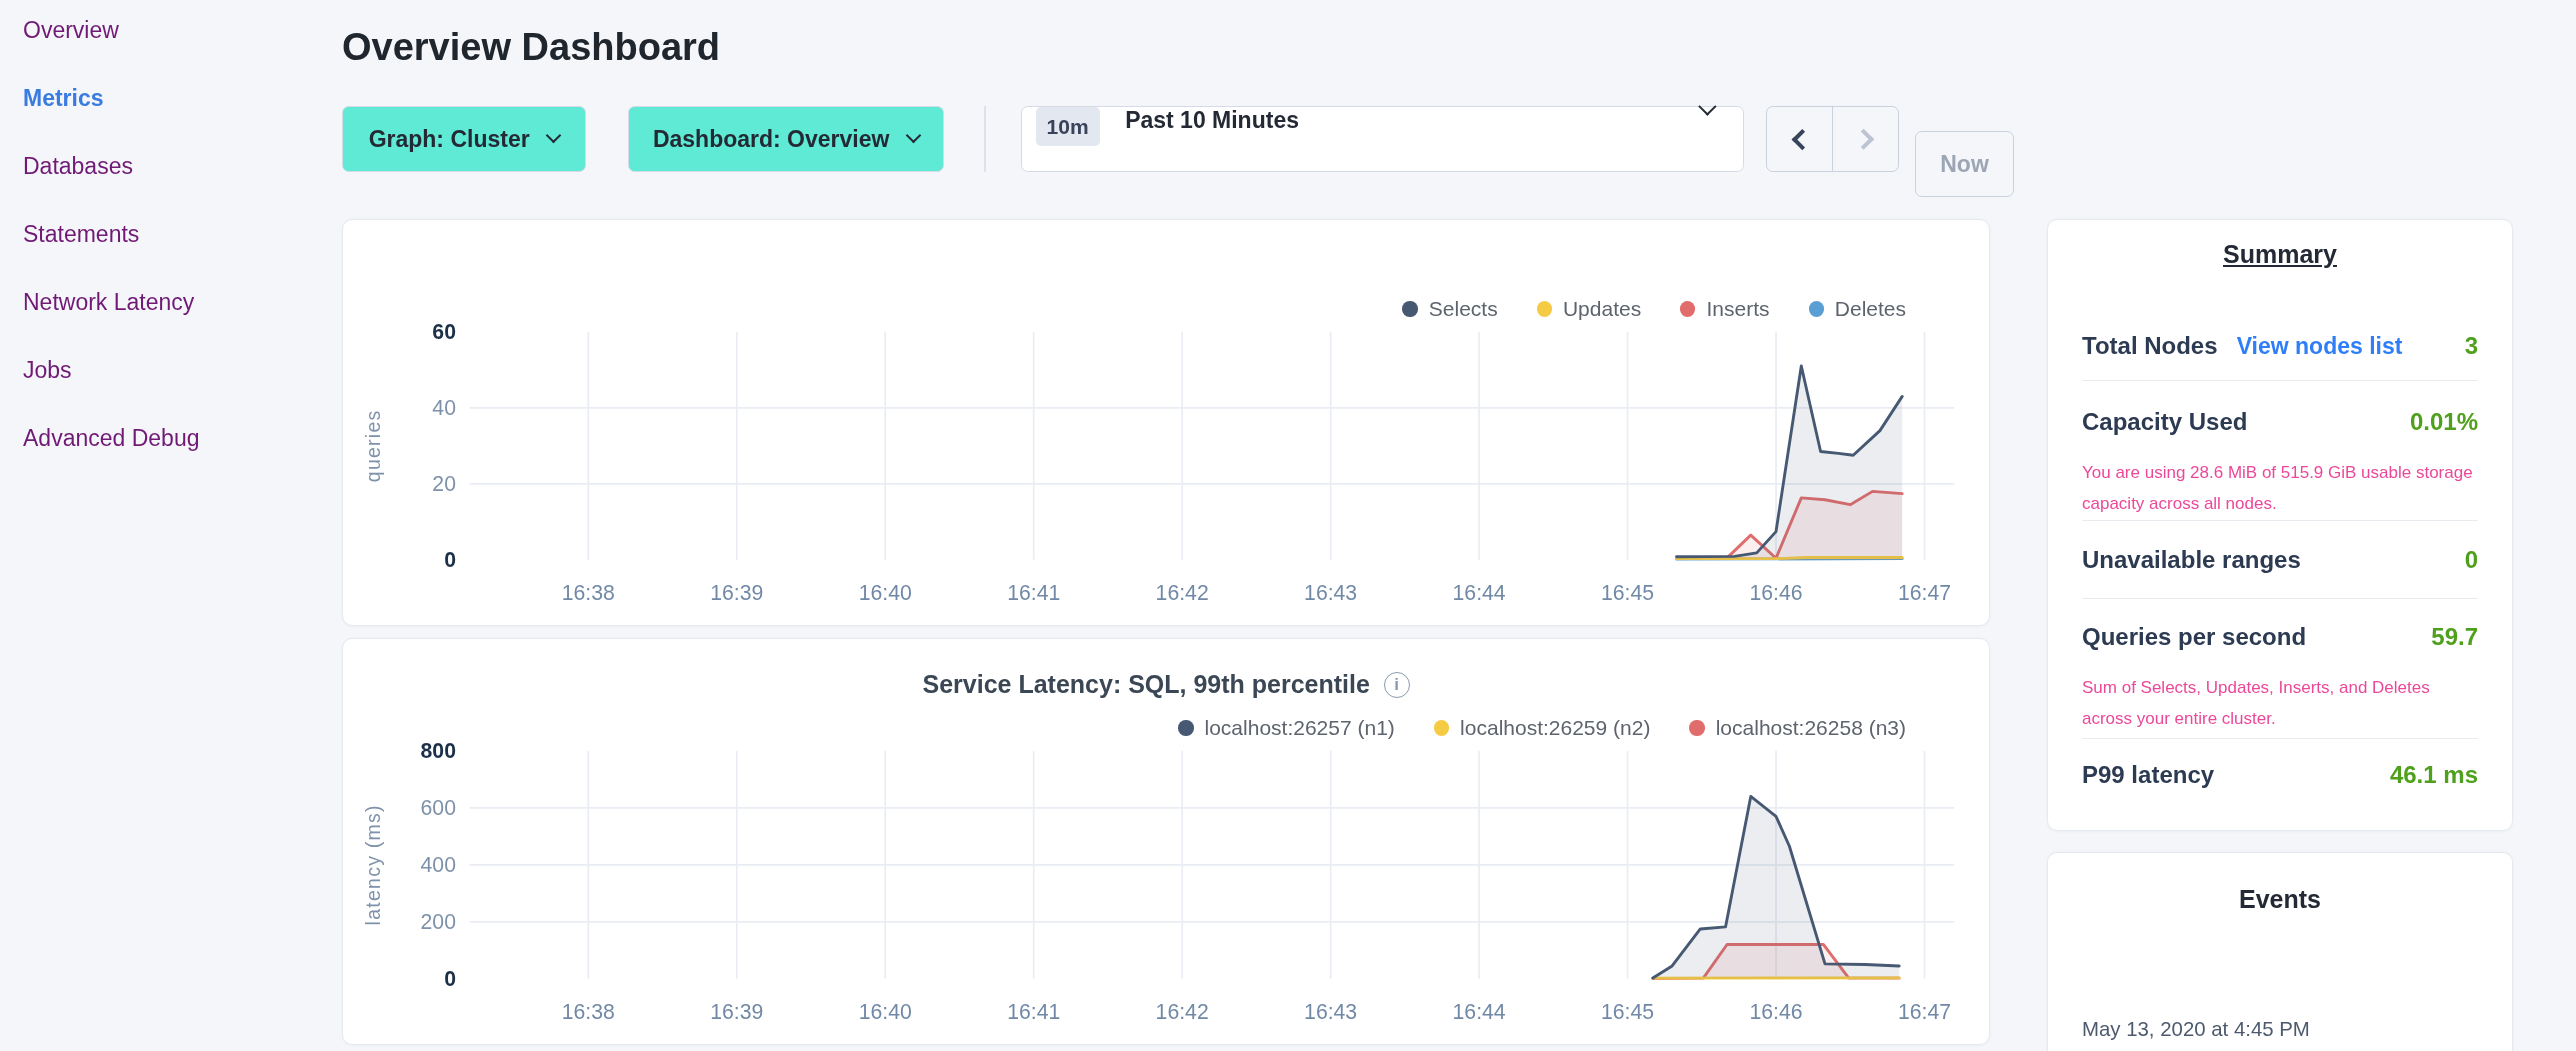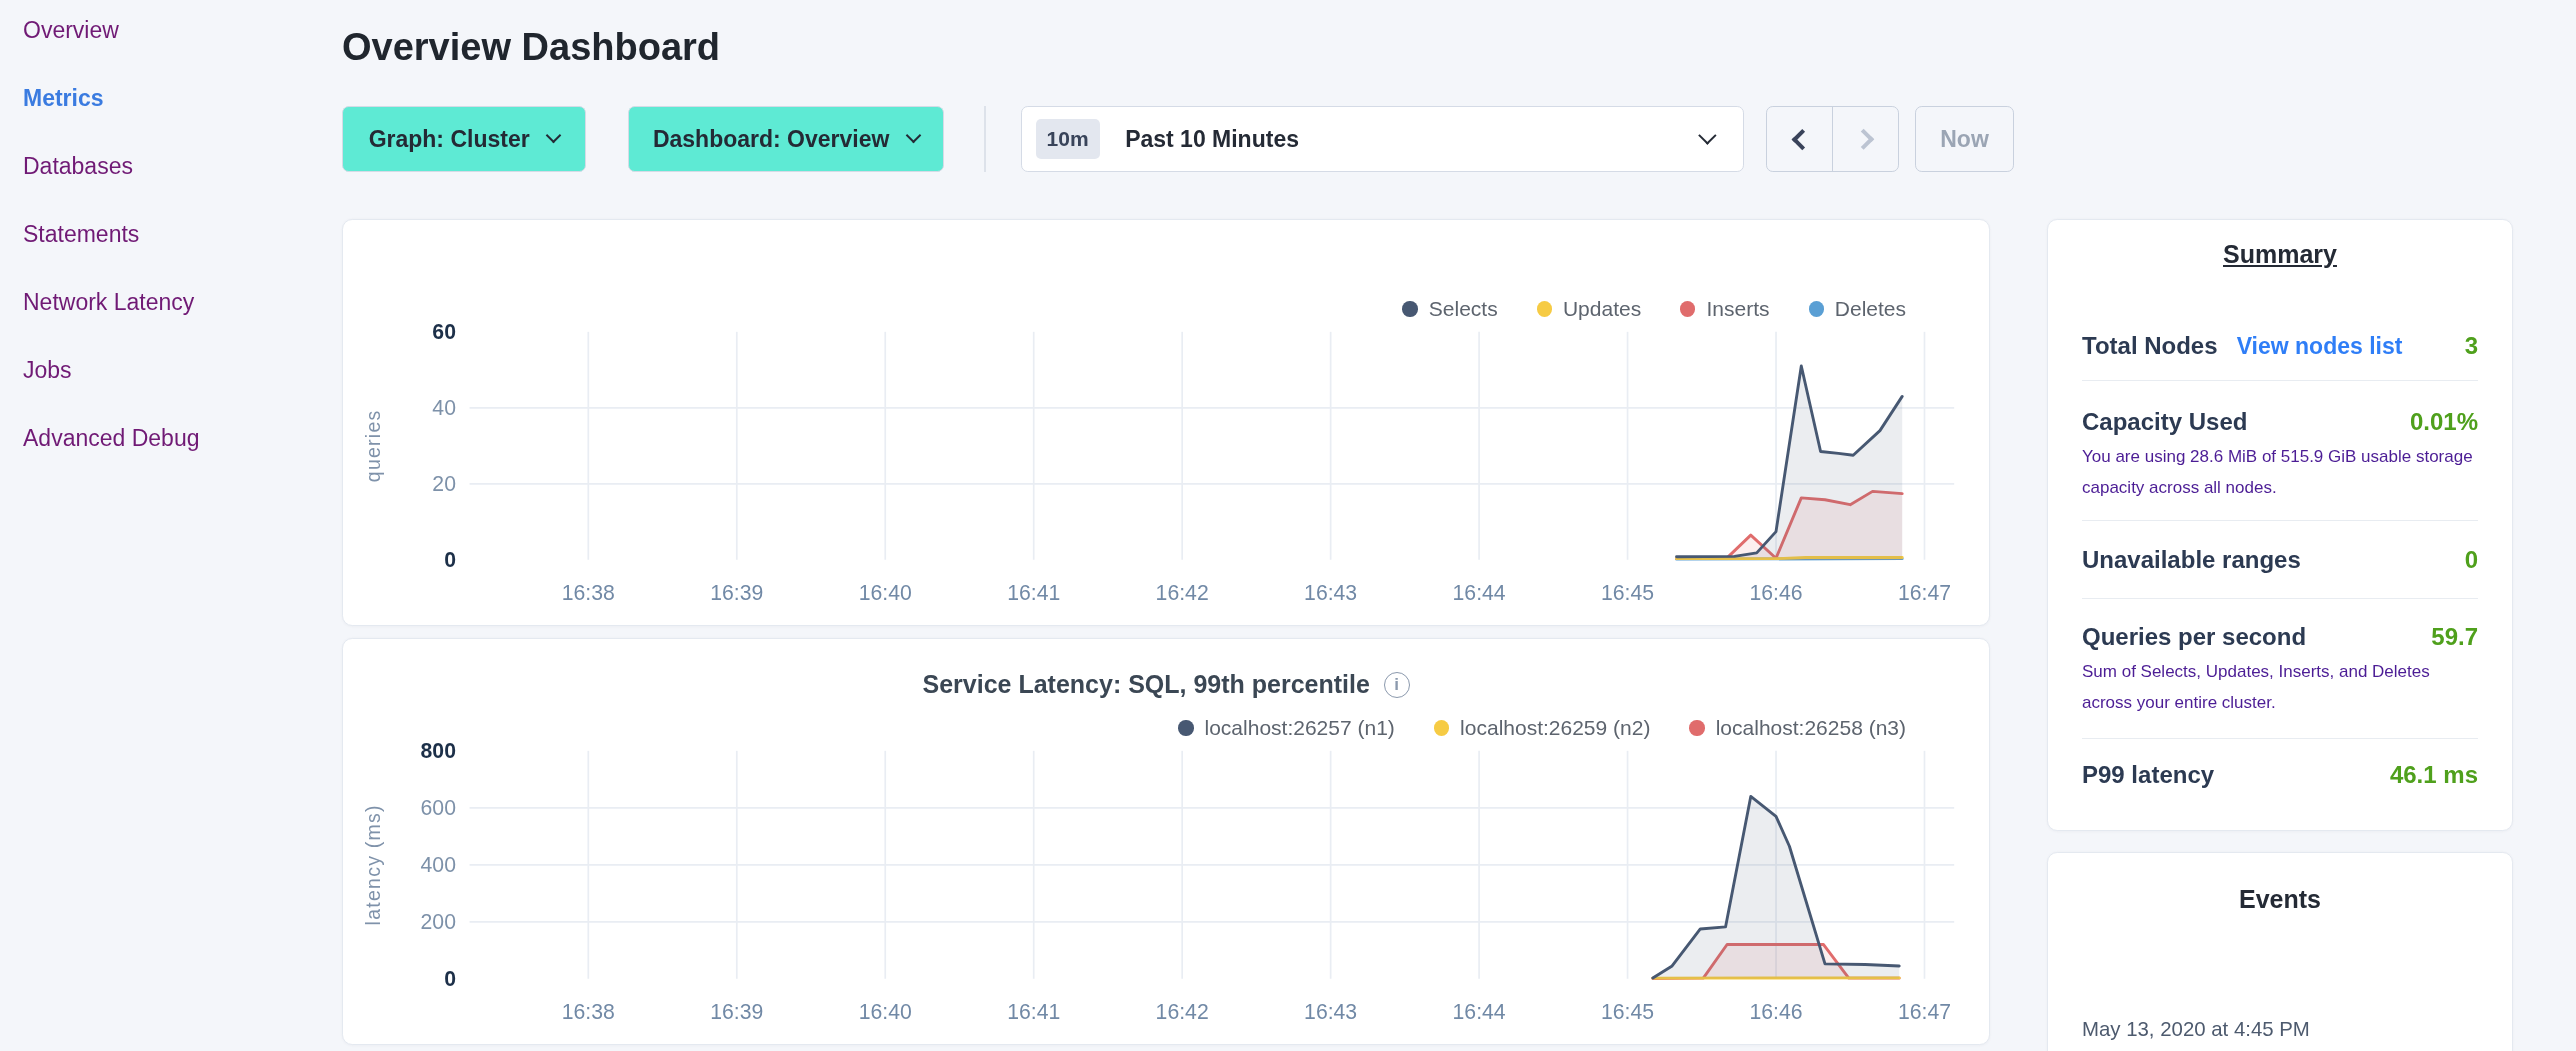--- a/index.html
+++ b/index.html
@@ -28,21 +28,21 @@
   .select-btn {
     background: #5eead4; border: 0.9px solid #d5dbe6; border-radius: 6.8px;
     display: flex; align-items: center; justify-content: center; gap: 18.7px;
     font-size: 23px; font-weight: 700; color: #242a35; cursor: pointer;
   }
   .chev { width: 11px; height: 11px; border-right: 2.6px solid #242a35; border-bottom: 2.6px solid #242a35; transform: rotate(45deg); margin-top: -6.8px; }
   .controls-divider { left: 984px; width: 1.7px; background: #dde2ea; }
   .time-box {
     left: 1021px; width: 723px;
     background: #fff; border: 0.9px solid #d5dbe6; border-radius: 6.8px;
-    display: flex; align-items: center; padding: 0 29px 0 13.6px; cursor: pointer;
+    display: flex; align-items: flex-start; padding: 0 29px 0 13.6px; cursor: pointer;
   }
   .time-badge {
     background: #e3e7ef; border-radius: 5.1px;
     font-size: 21px; font-weight: 700; color: #39445a;
     padding: 7.7px 11px;
   }
   .time-label { margin-left: 25.5px; font-size: 23px; font-weight: 700; }
   .time-box .chev { margin-left: auto; border-width: 2.1px; width: 12.8px; height: 12.8px; }
   .arrow-group {
     left: 1766px; width: 133px;
@@ -50,21 +50,21 @@
     display: flex; overflow: hidden;
   }
   .arrow-btn { flex: 1; display: flex; align-items: center; justify-content: center; cursor: pointer; background: transparent; border: none; }
   .arrow-btn + .arrow-btn { border-left: 0.9px solid #c9d1de; }
   .chev-left  { width: 14.5px; height: 14.5px; border-left: 4.3px solid #39435a; border-bottom: 4.3px solid #39435a; transform: rotate(45deg); margin-left: 5.1px; }
   .chev-right { width: 14.5px; height: 14.5px; border-right: 4.3px solid #bcc4d2; border-bottom: 4.3px solid #bcc4d2; transform: rotate(-45deg); margin-right: 5.1px; }
   .now-btn {
     left: 1915px; width: 99px;
     border: 0.9px solid #c9d1de; border-radius: 6.8px; background: transparent;
     font-size: 23px; font-weight: 700; color: #9ba5b4;
-    display: flex; align-items: center; justify-content: center; cursor: pointer;
+    display: flex; align-items: center; justify-content: center; cursor: pointer; margin-top: 25px;
   }
   
   .card {
     position: absolute; background: #fff;
     border: 0.9px solid #e4e9f0; border-radius: 10.2px;
     box-shadow: 0 0.9px 2.6px rgba(40,50,70,0.04);
   }
   .chart-card { left: 342px; width: 1648px; height: 407px; }
   #chart-card-0 { top: 219px; }
   #chart-card-1 { top: 638px; }
@@ -92,21 +92,21 @@
   .summary-card .panel-title { top: 20px; text-decoration: underline; }
   .sum-row {
     position: absolute; left: 34px; right: 34px;
     display: flex; justify-content: space-between; align-items: baseline;
   }
   .sum-label { font-size: 24px; font-weight: 700; color: #2c3a52; white-space: nowrap; }
   .sum-link { font-size: 23px; font-weight: 600; color: #2f7ef7; margin-left: 15.3px; cursor: pointer; white-space: nowrap; }
   .sum-value { font-size: 24px; font-weight: 700; color: #4fa01c; white-space: nowrap; }
   .sum-subtext {
     position: absolute; left: 34px; width: 400px;
-    font-size: 17px; line-height: 31px; color: #4c1d95;
+    font-size: 17px; line-height: 31px; color: #ec4899; margin-top: 16px;
   }
   .sum-divider { position: absolute; left: 34px; right: 34px; height: 0.9px; background: #e8ecf1; }
   
   .events-card { left: 2047px; top: 852px; width: 466px; height: 272px; }
   .events-card .panel-title { top: 32px; }
   .event-text {
     position: absolute; top: 87px; left: 34px; right: 32px;
     font-size: 23px; line-height: 35px; color: #28303f;
   }
   .event-time { position: absolute; top: 165px; left: 34px; font-size: 20.4px; color: #4d5a6e; }

